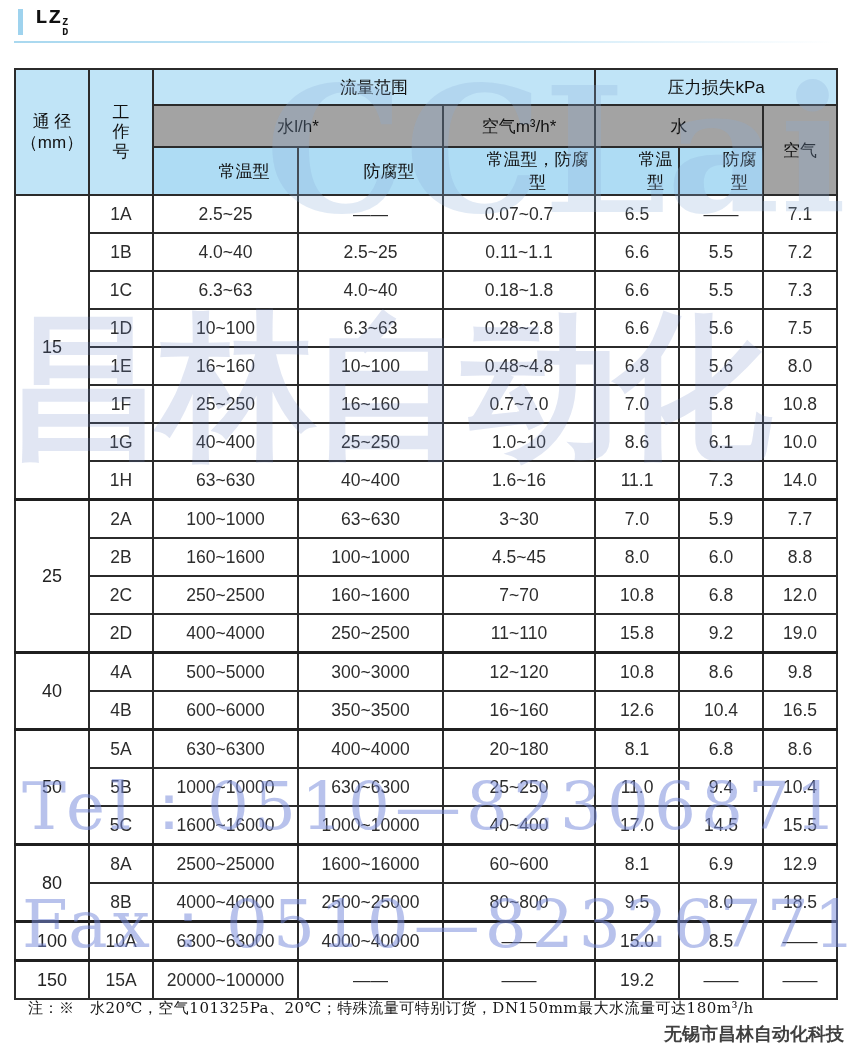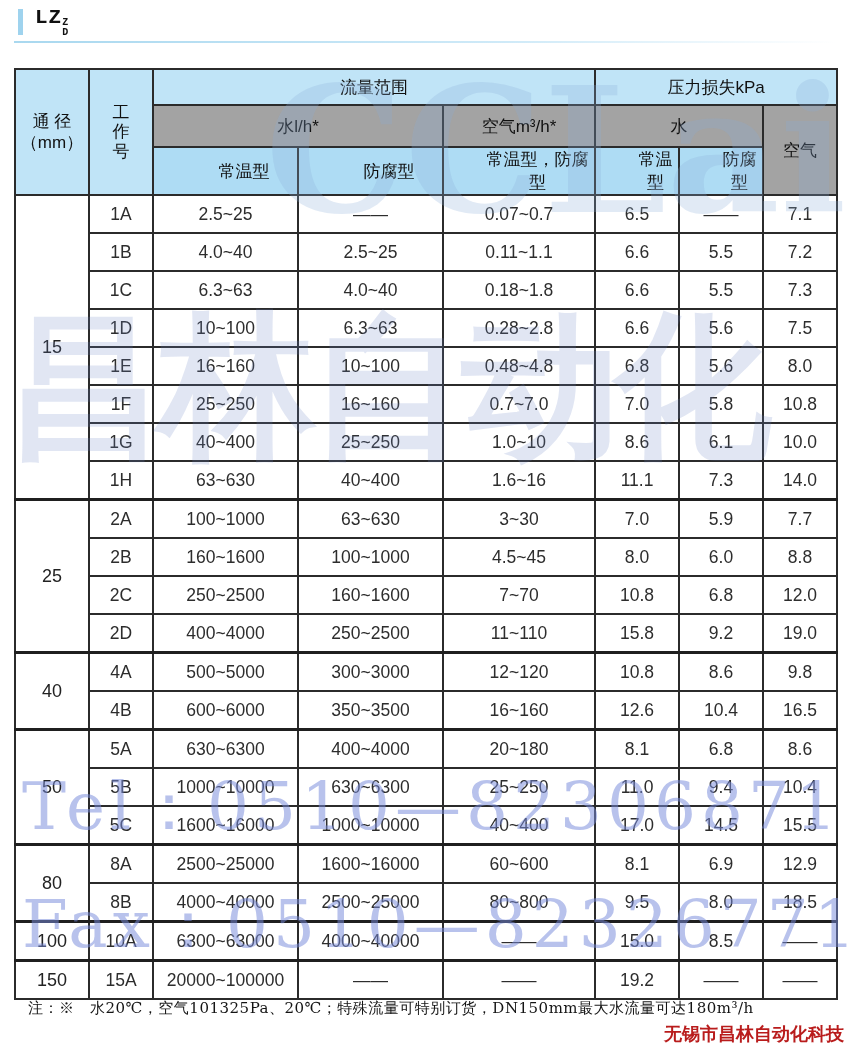--- a/index.html
+++ b/index.html
@@ -61,21 +61,21 @@
     font-size:66px; letter-spacing:5px; color:rgba(118,138,218,0.52);
   }
 
   
   .note {
     position:absolute; top:999px; left:28px; z-index:2;
     font-family:"DejaVu Serif", serif; font-size:15px; color:#141414; letter-spacing:0.5px;
   }
   .company {
     position:absolute; top:1022px; right:6px; z-index:7;
-    font-size:18px; font-weight:bold; color:#b91c1c;
+    font-size:18px; font-weight:bold; color:#404040;
   }
 </style>
 </head>
 <body>
 
 <div class="title-wrap">
   <span class="accent-bar"></span>
   <h1 class="title"><span>LZ</span><span class="stack">
         <span>Z</span>
         <span>D</span>

